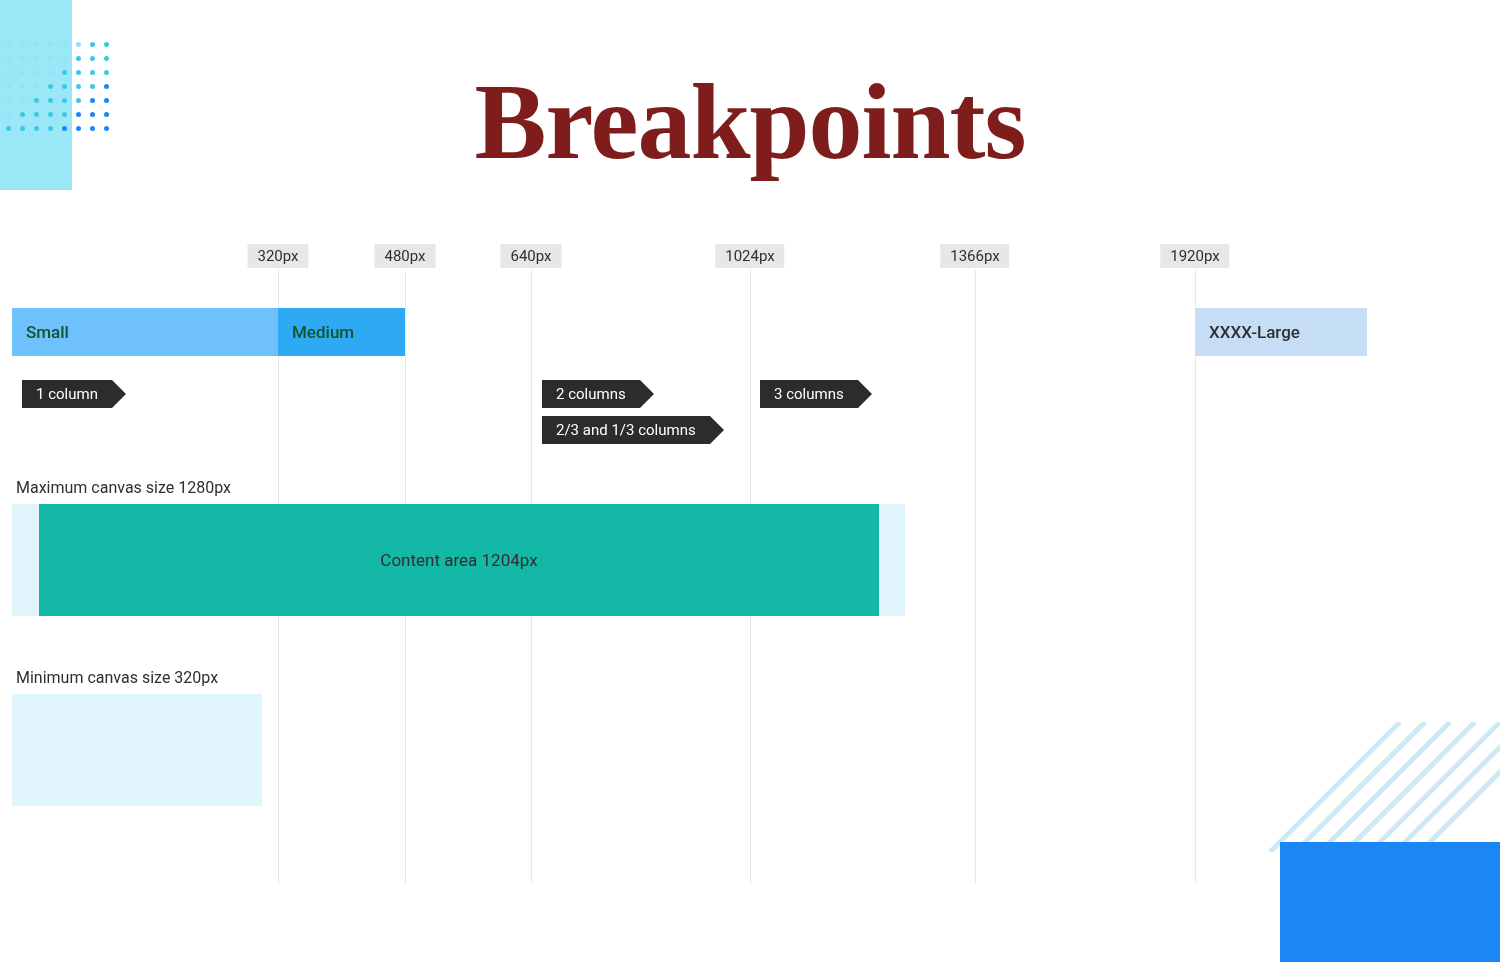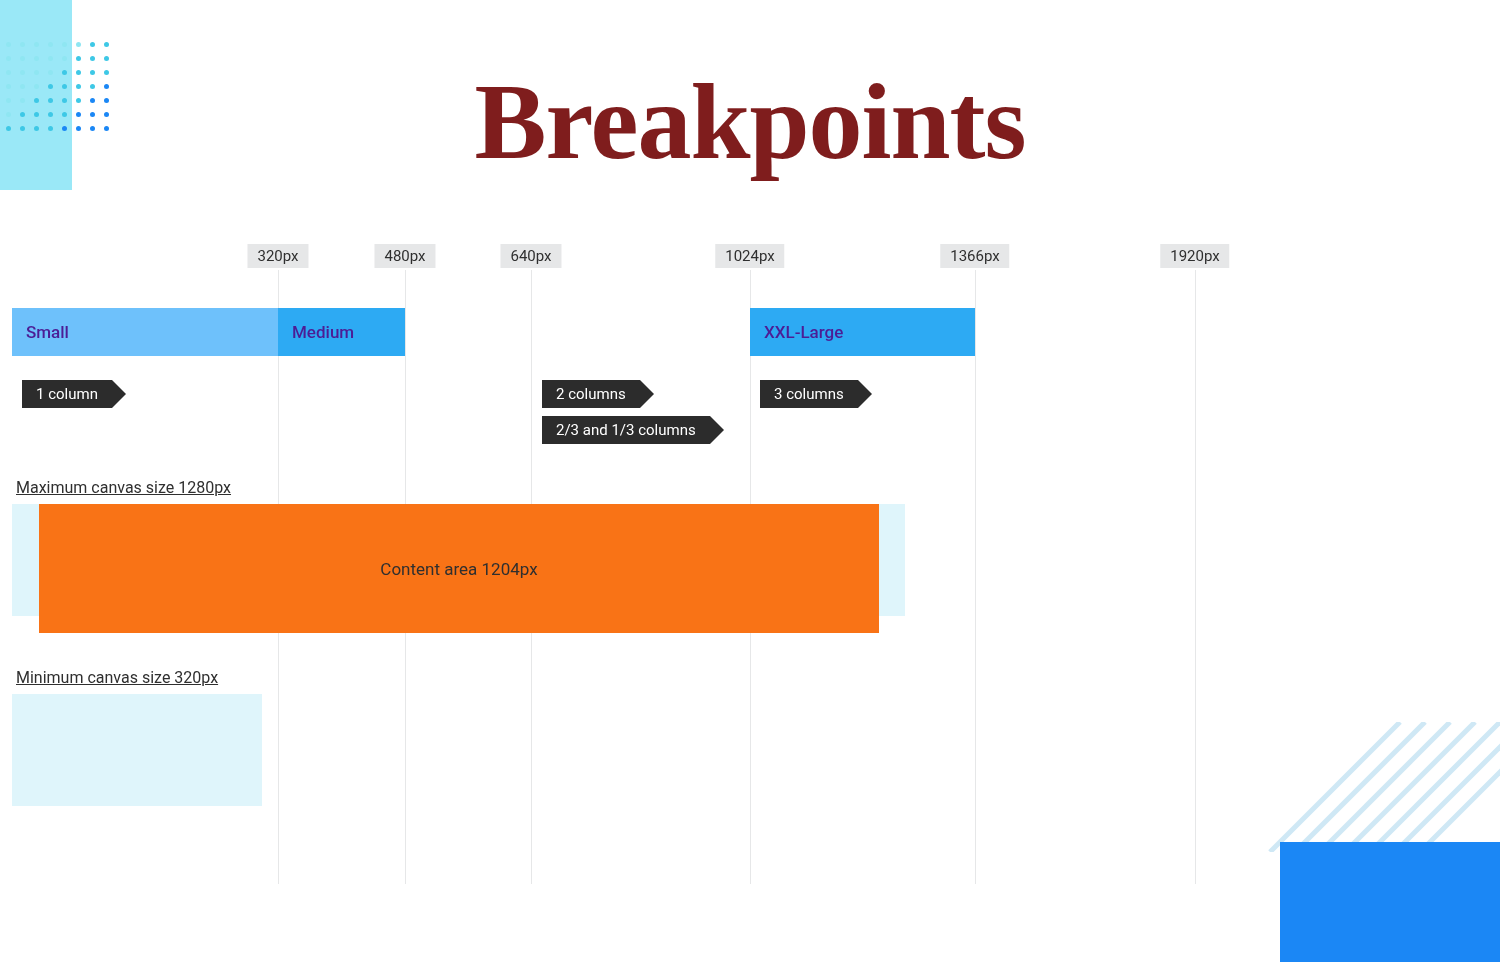--- a/index.html
+++ b/index.html
@@ -83,21 +83,21 @@
   }
 
   
   .bp-bar {
     position: absolute;
     top: 64px;
     height: 48px;
     display: flex;
     align-items: center;
     padding-left: 14px;
-    color: #4c1d95;
+    color: #14532d;
     font-size: 17px;
     font-weight: 500;
   }
   .bp-small   { background: #6ec1fb; }
   .bp-medium  { background: #2daaf3; }
   .bp-large   { background: #2daaf3; }
   .bp-xl      { background: #2daaf3; }
   .bp-xxl     { background: #2daaf3; }
   .bp-xxxl    { background: #2daaf3; }
   .bp-xxxxl   { background: #c5ddf5; color: #2f2f2f; }
@@ -119,32 +119,31 @@
     top: 0;
     border-top: 14px solid transparent;
     border-bottom: 14px solid transparent;
     border-left: 14px solid #2c2c2c;
   }
 
   .label {
     position: absolute;
     font-size: 16px;
     color: #2f2f2f;
-    text-decoration: underline;
   }
 
   .canvas-outer {
     position: absolute;
     background: #dff5fb;
     height: 112px;
   }
   .canvas-inner {
     position: absolute;
-    background: #f97316;
-    height: 129px;
+    background: #14b8a6;
+    height: 112px;
     display: flex;
     align-items: center;
     justify-content: center;
     font-size: 17px;
     color: #2f2f2f;
   }
 </style>
 </head>
 <body>
 
@@ -239,21 +238,21 @@
   <div class="vline" style="left:738px"></div>
 
   <div class="marker" style="left:963px">1366px</div>
   <div class="vline" style="left:963px"></div>
 
   <div class="marker" style="left:1183px">1920px</div>
   <div class="vline" style="left:1183px"></div>
 
   <div class="bp-bar bp-small" style="left:0;     width:266px">Small</div>
   <div class="bp-bar bp-medium" style="left:266px; width:127px">Medium</div>
-  <div class="bp-bar bp-xxl" style="left:738px; width:225px">XXL-Large</div>
+  <div class="bp-bar bp-xxxxl" style="left:1183px;width:172px">XXXX-Large</div>
 
   <div class="tag" style="left:10px;  top:136px">1 column</div>
   <div class="tag" style="left:530px; top:136px">2 columns</div>
   <div class="tag" style="left:530px; top:172px">2/3 and 1/3 columns</div>
   <div class="tag" style="left:748px; top:136px">3 columns</div>
 
   <div class="label" style="left:4px; top:234px">Maximum canvas size 1280px</div>
   <div class="canvas-outer" style="left:0; top:260px; width:893px"></div>
   <div class="canvas-inner" style="left:27px; top:260px; width:840px">Content area 1204px</div>
 

